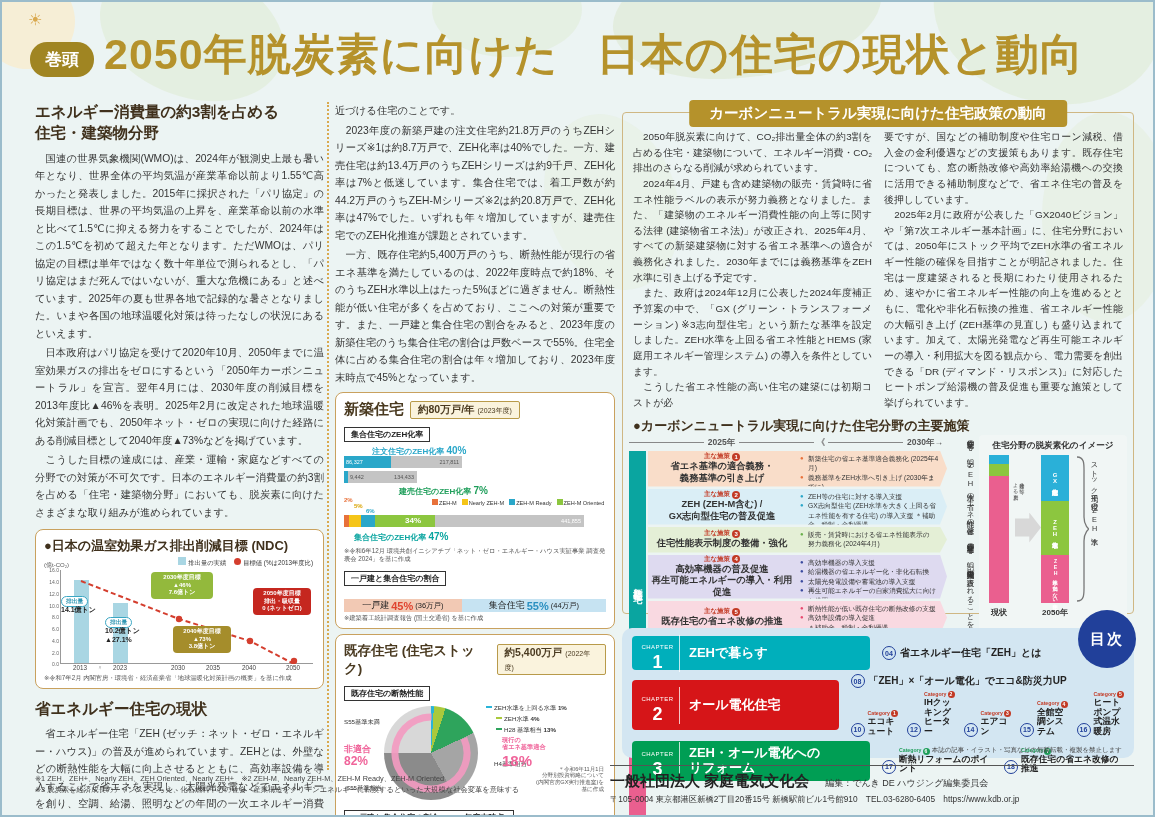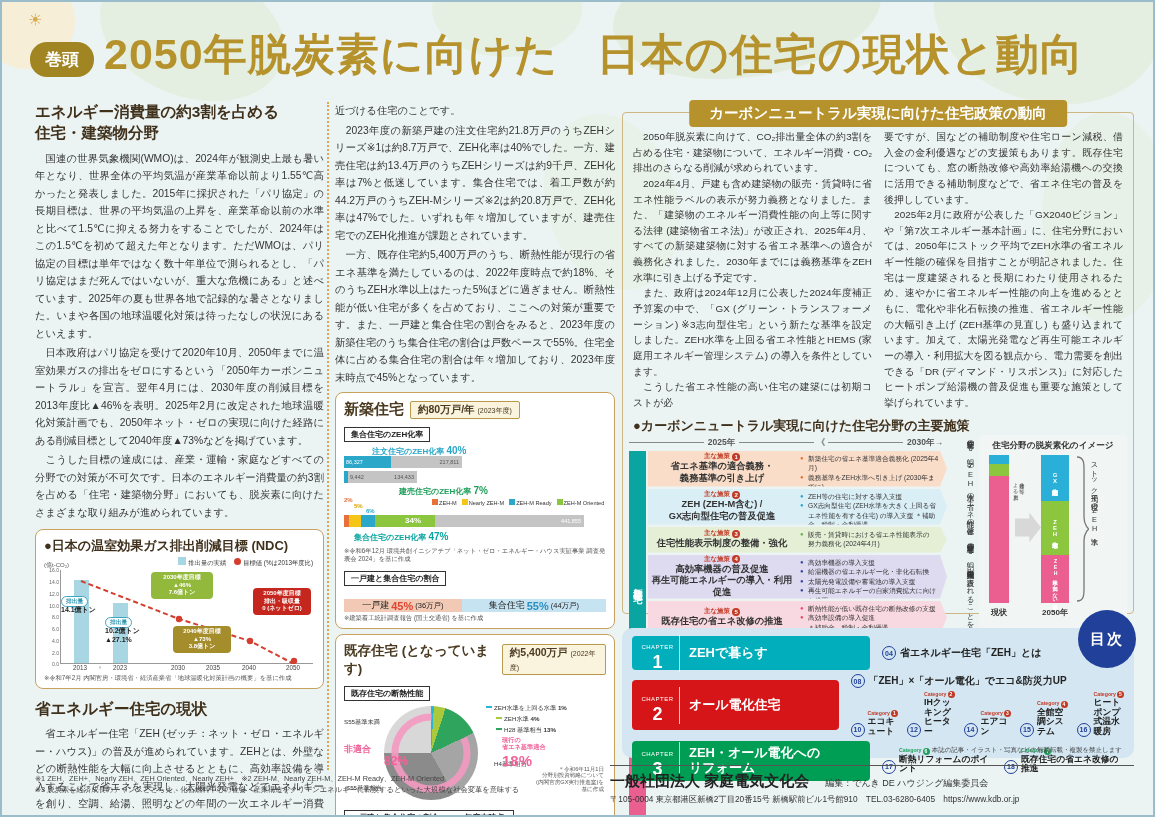--- a/index.html
+++ b/index.html
@@ -299,31 +299,31 @@
             <span>集合住宅</span>
             <span class="pct-blue" style="font-size:11px;">55%</span>
             <span style="font-size:7.5px;">(44万戸)</span>
           </div>
       </div>
       <div class="note">※建築着工統計調査報告 (国土交通省) を基に作成</div>
     </div>
 
     <div class="gbox" style="margin-top:5px;">
       <div class="bx-head">
-        <span class="bx-title" style="font-size:13.5px;">既存住宅 (となっています)</span>
+        <span class="bx-title" style="font-size:13.5px;">既存住宅 (住宅ストック)</span>
         <span class="bx-badge"><span>約5,400万戸</span> <small>(2022年度)</small></span>
       </div>
       <span class="sublab">既存住宅の断熱性能</span>
       <div class="piewrap">
         <div class="pie"></div>
         <svg width="94" height="94" viewBox="0 0 94 94" style="position:absolute;left:40px;top:2px;">
           <circle cx="47" cy="47" r="36" fill="none" stroke="#f49ac1" stroke-width="7" stroke-dasharray="185 42" transform="rotate(-24 47 47)" opacity="0.9"></circle>
         </svg>
         <span class="pielab" style="left:0px;top:14px;">S55基準未満</span>
-        <span class="pielab pink" style="left:0px;top:40px;font-size:9px;"><span>非適合</span><br><span style="font-size:12px;margin-left:40px;">82%</span></span>
+        <span class="pielab pink" style="left:0px;top:40px;font-size:9px;"><span>非適合</span><br><span style="font-size:12px;">82%</span></span>
         <span class="pielab" style="left:2px;top:80px;">S55基準相当</span>
         <span class="pielab" style="left:150px;top:56px;">H4基準相当</span>
         <span class="pielab" style="left:142px;top:0px;"><i class="ldash" style="background:#2ab4d8;"></i><span>ZEH水準を上回る水準</span> <b>1%</b></span>
         <span class="pielab" style="left:152px;top:11px;"><i class="ldash" style="background:#aac93c;"></i><span>ZEH水準</span> <b>4%</b></span>
         <span class="pielab" style="left:152px;top:22px;"><i class="ldash" style="background:#2ea45c;"></i><span>H28 基準相当</span> <b>13%</b></span>
         <span class="pielab pink pre" style="left:158px;top:32px;"><span>現行の
 省エネ基準適合</span></span>
         <span class="pielab pink" style="left:158px;top:48px;font-size:15px;">18%</span>
         <span class="pielab pre" style="left:168px;top:62px;font-size:5.6px;color:#555;text-align:right;width:92px;">＊令和6年11月1日
 分野別投資戦略について

